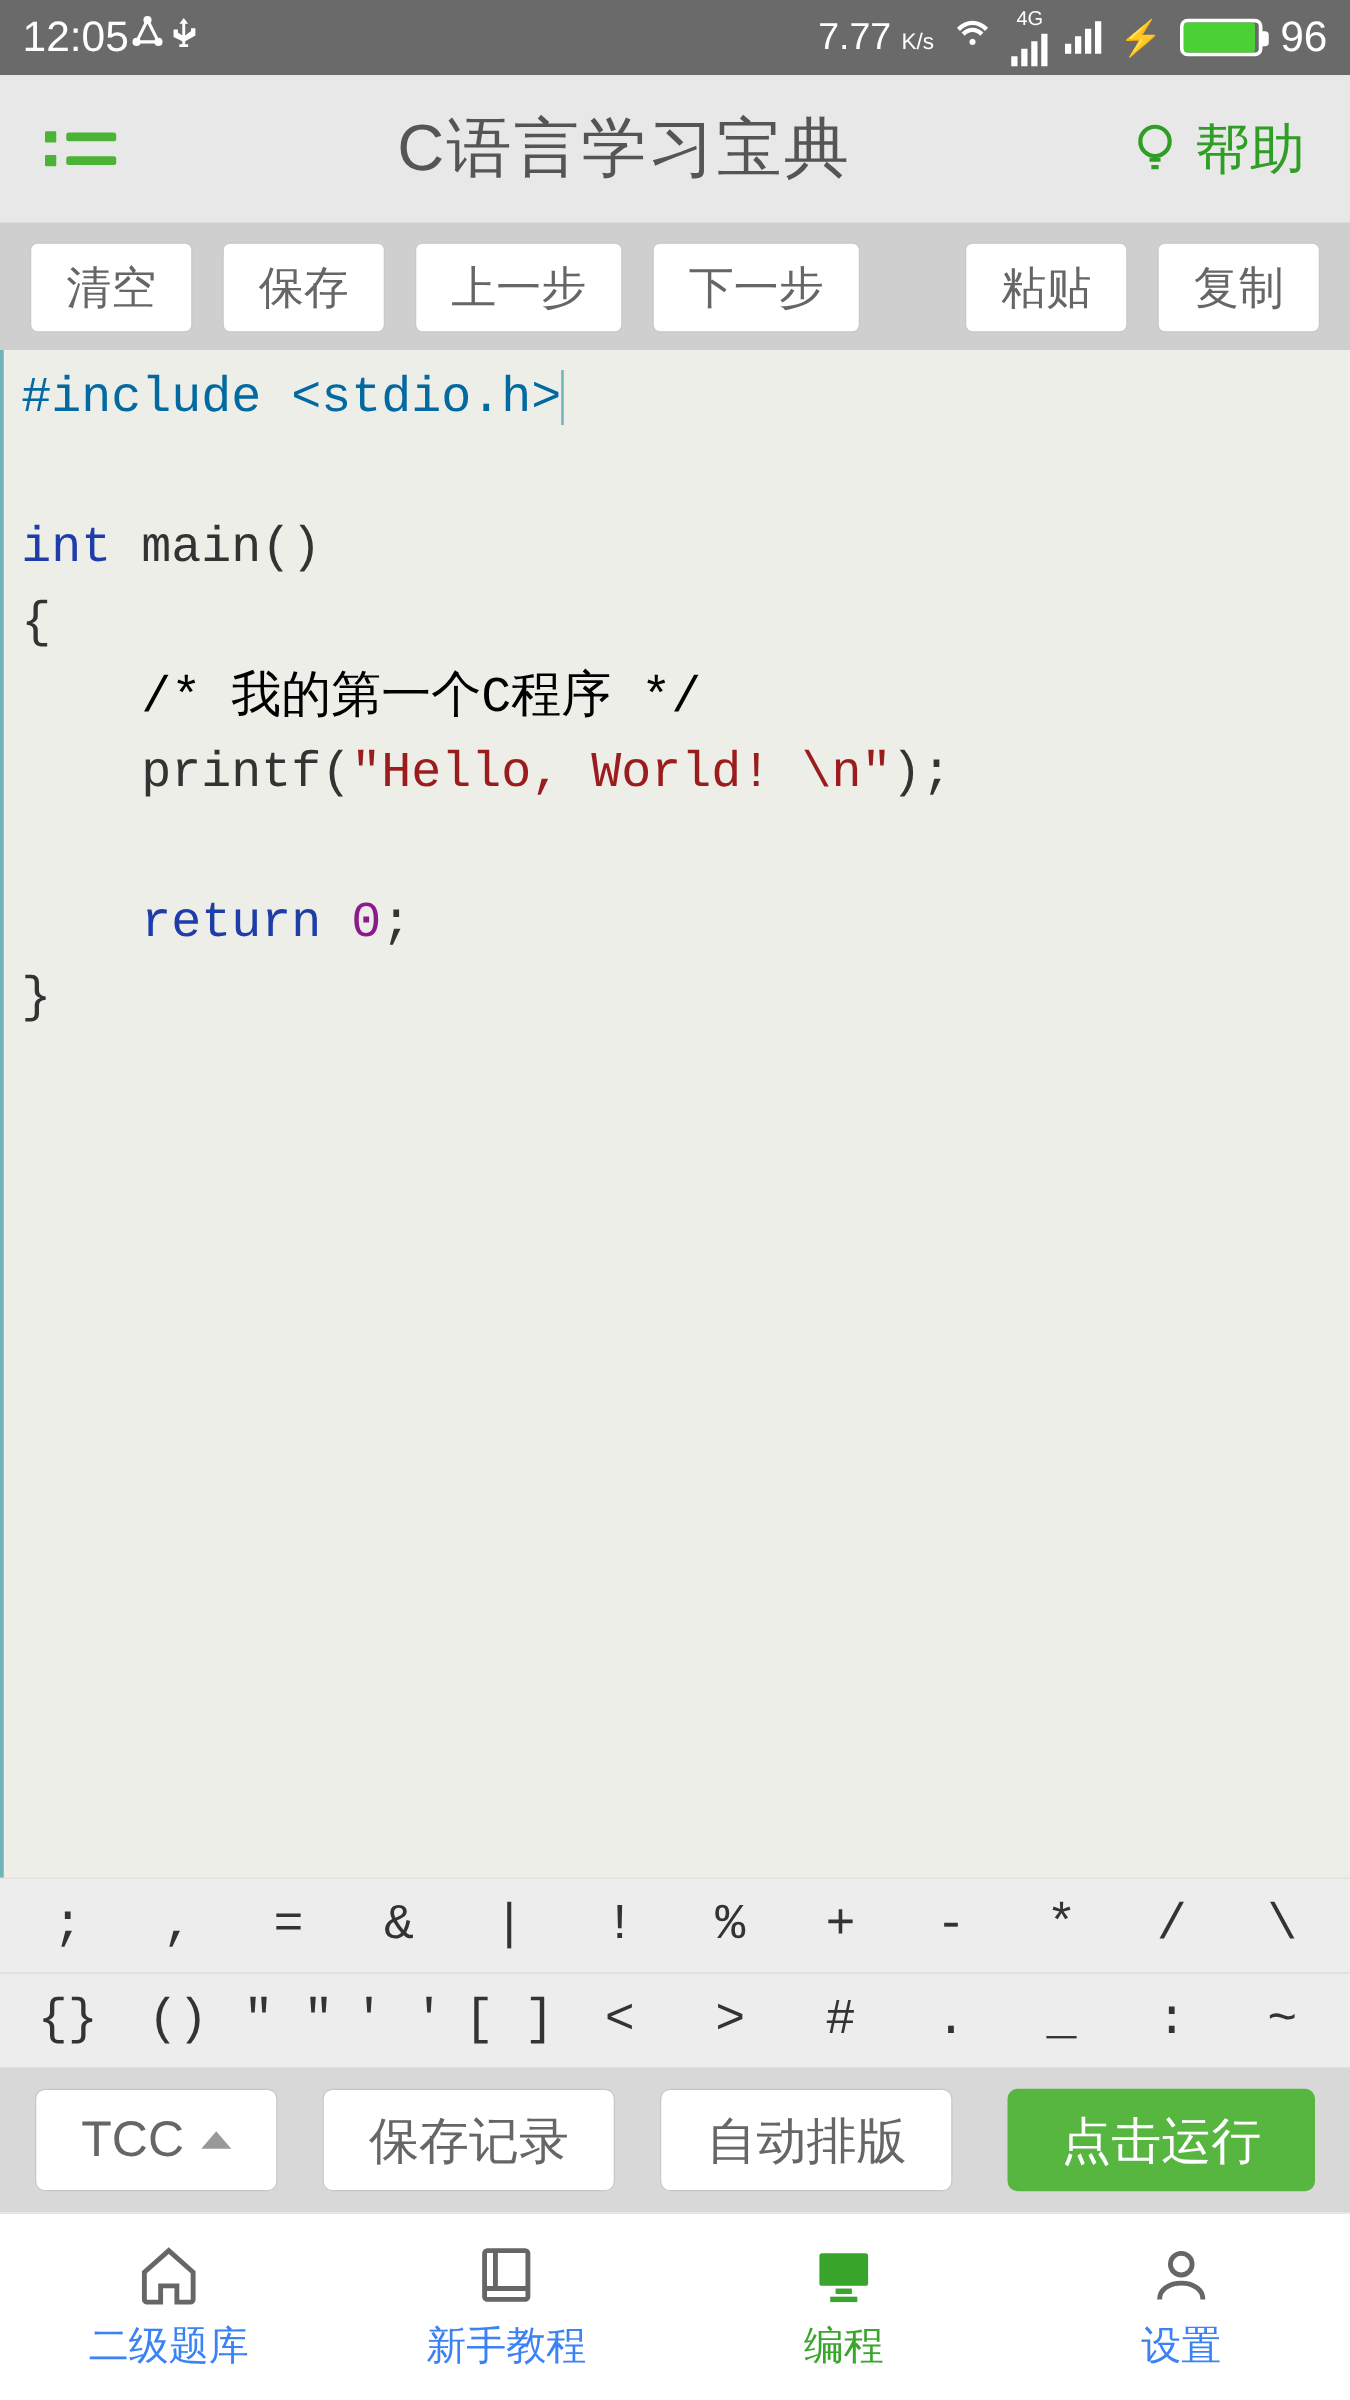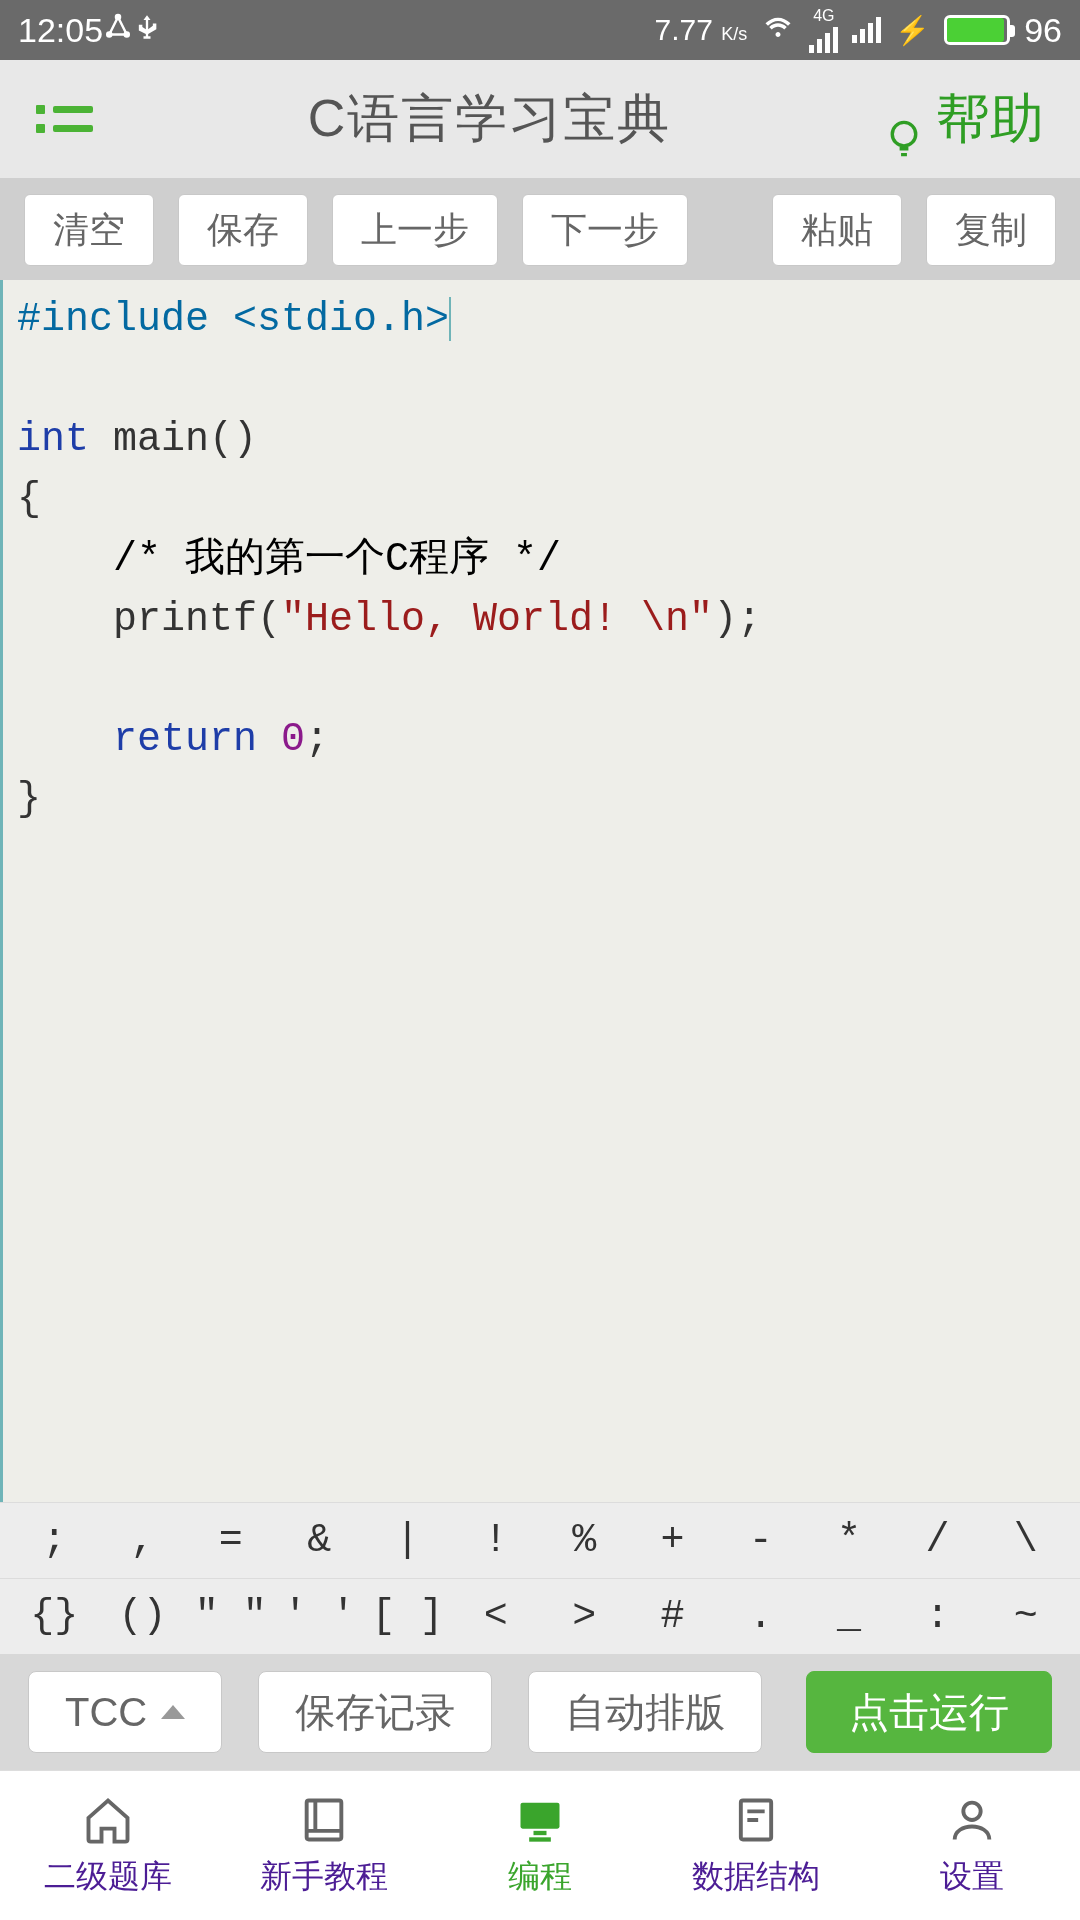--- a/index.html
+++ b/index.html
@@ -30,21 +30,21 @@
 
 .app-header {
   height: 120px; background:#e8e8e8; display:flex; align-items:center;
   padding: 0 36px; border-bottom: 2px solid #cfcfcf;
 }
 .menu-icon { display:flex; flex-direction:column; gap:10px; }
 .menu-icon .row { display:flex; align-items:center; gap:8px; }
 .menu-icon .dot { width:9px; height:9px; background:#4bb335; border-radius:1px; }
 .menu-icon .line { width:40px; height:7px; background:#4bb335; border-radius:2px; }
 .app-title { flex:1; text-align:center; font-size:52px; color:#555; font-weight:400; letter-spacing:2px; }
-.help-btn { display:flex; align-items:flex-end; gap:14px; color:#2f9e24; font-size:54px; }
+.help-btn { display:flex; align-items:center; gap:14px; color:#2f9e24; font-size:44px; }
 .bulb-icon { width:36px; height:44px; position:relative; }
 .bulb-icon svg { width:100%; height:100%; }
 
 .toolbar {
   height: 100px; background:#cfcfcf; display:flex; align-items:center;
   padding: 0 24px; gap: 24px;
 }
 .tb-btn {
   background:#fff; border:1px solid #c8c8c8; border-radius:6px;
   height:72px; padding: 0 28px; font-size:36px; color:#666;
@@ -85,21 +85,21 @@
 }
 .rb-btn.primary { background:#56b63f; color:#fff; border-color:#56b63f;
   margin-left:auto; padding:0 42px; }
 .chev-up { width:0;height:0;border-left:12px solid transparent;
   border-right:12px solid transparent;border-bottom:14px solid #999; }
 
 .bottom-nav {
   height: 150px; background:#fff; display:flex; border-top:1px solid #ddd;
 }
 .nav-item { flex:1; display:flex; flex-direction:column; align-items:center;
-  justify-content:center; gap:8px; font-size:32px; color:#4c1d95; }
+  justify-content:center; gap:8px; font-size:32px; color:#3b82f6; }
 .nav-item.active { color:#3aa52c; }
 .nav-icon { width:60px; height:54px; display:flex; align-items:center; justify-content:center; }
 .nav-icon svg { width:56px; height:52px; }
 </style>
 </head>
 <body>
 
 <div class="status-bar">
   <div class="status-left">
     <span>12:05</span>
@@ -273,28 +273,19 @@
           <rect x="3" y="4" width="18" height="12" rx="1"></rect>
           <rect x="9" y="17" width="6" height="2"></rect>
           <rect x="7" y="20" width="10" height="2"></rect>
         </svg>
     </span>
     <span>编程</span>
   </div>
   <div class="nav-item">
     <span class="nav-icon">
       <svg viewBox="0 0 24 24" fill="none" stroke="#666" stroke-width="1.8">
-          <rect x="5" y="3" width="14" height="18" rx="1"></rect>
-          <path d="M8 8h8M8 12h5"></path>
-        </svg>
-    </span>
-    <span>数据结构</span>
-  </div>
-  <div class="nav-item">
-    <span class="nav-icon">
-      <svg viewBox="0 0 24 24" fill="none" stroke="#666" stroke-width="1.8">
           <circle cx="12" cy="8" r="4"></circle>
           <path d="M4 21c0-4 4-6 8-6s8 2 8 6"></path>
         </svg>
     </span>
     <span>设置</span>
   </div>
 </div>
 
 </body></html>

